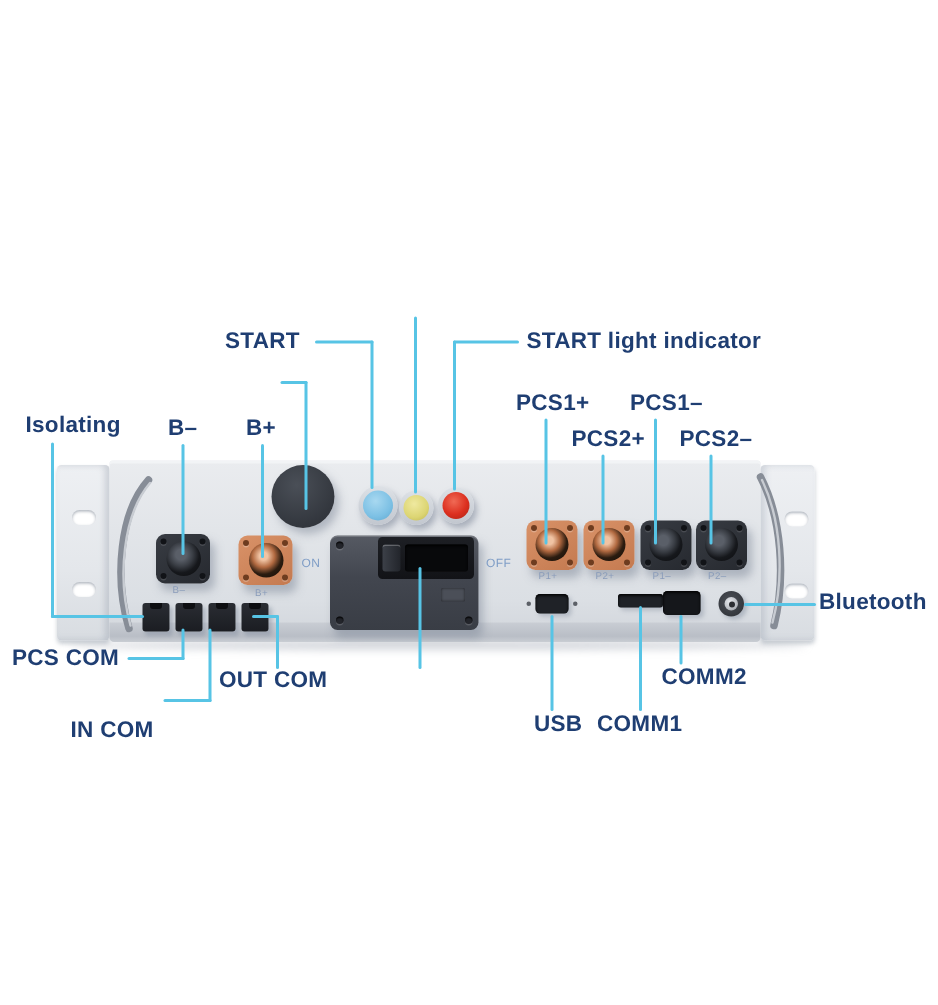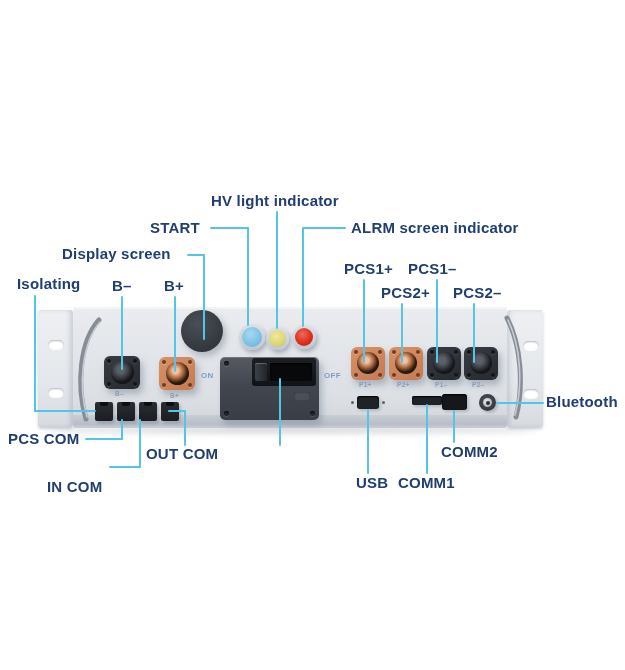--- a/index.html
+++ b/index.html
@@ -91,21 +91,21 @@
   .psc.tl{left:4px;top:4px}.psc.tr{right:4px;top:4px}.psc.bl{left:4px;bottom:4px}.psc.br{right:4px;bottom:4px}
   .sw-bar{position:absolute;left:252px;top:358px;width:64px;height:28px;border-radius:3px;
        background:linear-gradient(180deg,#1d1f24,#121317);}
   .sw-slot{position:absolute;left:270px;top:363px;width:42px;height:18px;border-radius:2px;
        background:#08090b;box-shadow:inset 0 1px 2px #000;}
   .sw-knob{position:absolute;left:255px;top:363px;width:12px;height:18px;border-radius:2px;
        background:linear-gradient(90deg,#3c4048,#22252b);box-shadow:inset 0 1px 0 rgba(255,255,255,.25);}
   .sw-tag{position:absolute;left:294px;top:392px;width:16px;height:9px;border-radius:1px;
        background:#4b4f58;box-shadow:inset 0 0 2px rgba(0,0,0,.6);}
 
-  .marking{position:absolute;font-weight:700;color:#7f9dc6;letter-spacing:.3px;white-space:nowrap;}
+  .marking{position:absolute;font-weight:400;color:#7f9dc6;letter-spacing:.3px;white-space:nowrap;}
   .marking.onoff{font-size:8px;}
   .marking.tiny{font-size:6.5px;color:#8a9cba;}
 
   .port{position:absolute;top:402px;width:18px;height:19px;border-radius:2px;
         background:linear-gradient(180deg,#2a2d33,#1b1d22);
         box-shadow:2px 3px 3px rgba(125,136,152,.45);}
   .port:after{content:"";position:absolute;left:5px;top:0;width:8px;height:4px;background:#0d0e11;border-radius:0 0 2px 2px;}
 
   .usb{position:absolute;left:357px;top:396px;width:22px;height:13px;border-radius:3px;
        background:#1f2227;box-shadow:inset 0 1px 2px #000,2px 2px 3px rgba(125,136,152,.4);}
@@ -258,30 +258,28 @@
   <div class="ln l-incom-v"></div>
   <div class="ln l-incom-h"></div>
   <div class="ln l-outcom-h"></div>
   <div class="ln l-outcom-v"></div>
   <div class="ln l-iso-v"></div>
   <div class="ln l-usb-v"></div>
   <div class="ln l-comm1-v"></div>
   <div class="ln l-comm2-v"></div>
   <div class="ln l-bt-h"></div>
 
-  <div class="co" style="left:211px;top:193px">HV light indicator</div>
   <div class="co" style="left:150px;top:220px">START</div>
-  <div class="co" style="left:351px;top:220px">ALRM screen indicator</div>
-  <div class="co" style="left:62px;top:246px">Display screen</div>
+  <div class="co" style="left:351px;top:220px">START light indicator</div>
   <div class="co" style="left:17px;top:276px">Isolating</div>
   <div class="co" style="left:112px;top:278px">B–</div>
   <div class="co" style="left:164px;top:278px">B+</div>
   <div class="co" style="left:344px;top:261px">PCS1+</div>
   <div class="co" style="left:381px;top:285px">PCS2+</div>
-  <div class="co" style="left:408px;top:261px">PCS1–</div>
+  <div class="co" style="left:420px;top:261px">PCS1–</div>
   <div class="co" style="left:453px;top:285px">PCS2–</div>
   <div class="co" style="left:546px;top:394px">Bluetooth</div>
   <div class="co" style="left:8px;top:431px">PCS COM</div>
   <div class="co" style="left:47px;top:479px">IN COM</div>
   <div class="co" style="left:146px;top:446px">OUT COM</div>
   <div class="co" style="left:356px;top:475px">USB</div>
   <div class="co" style="left:398px;top:475px">COMM1</div>
   <div class="co" style="left:441px;top:444px">COMM2</div>
 
 </div>

